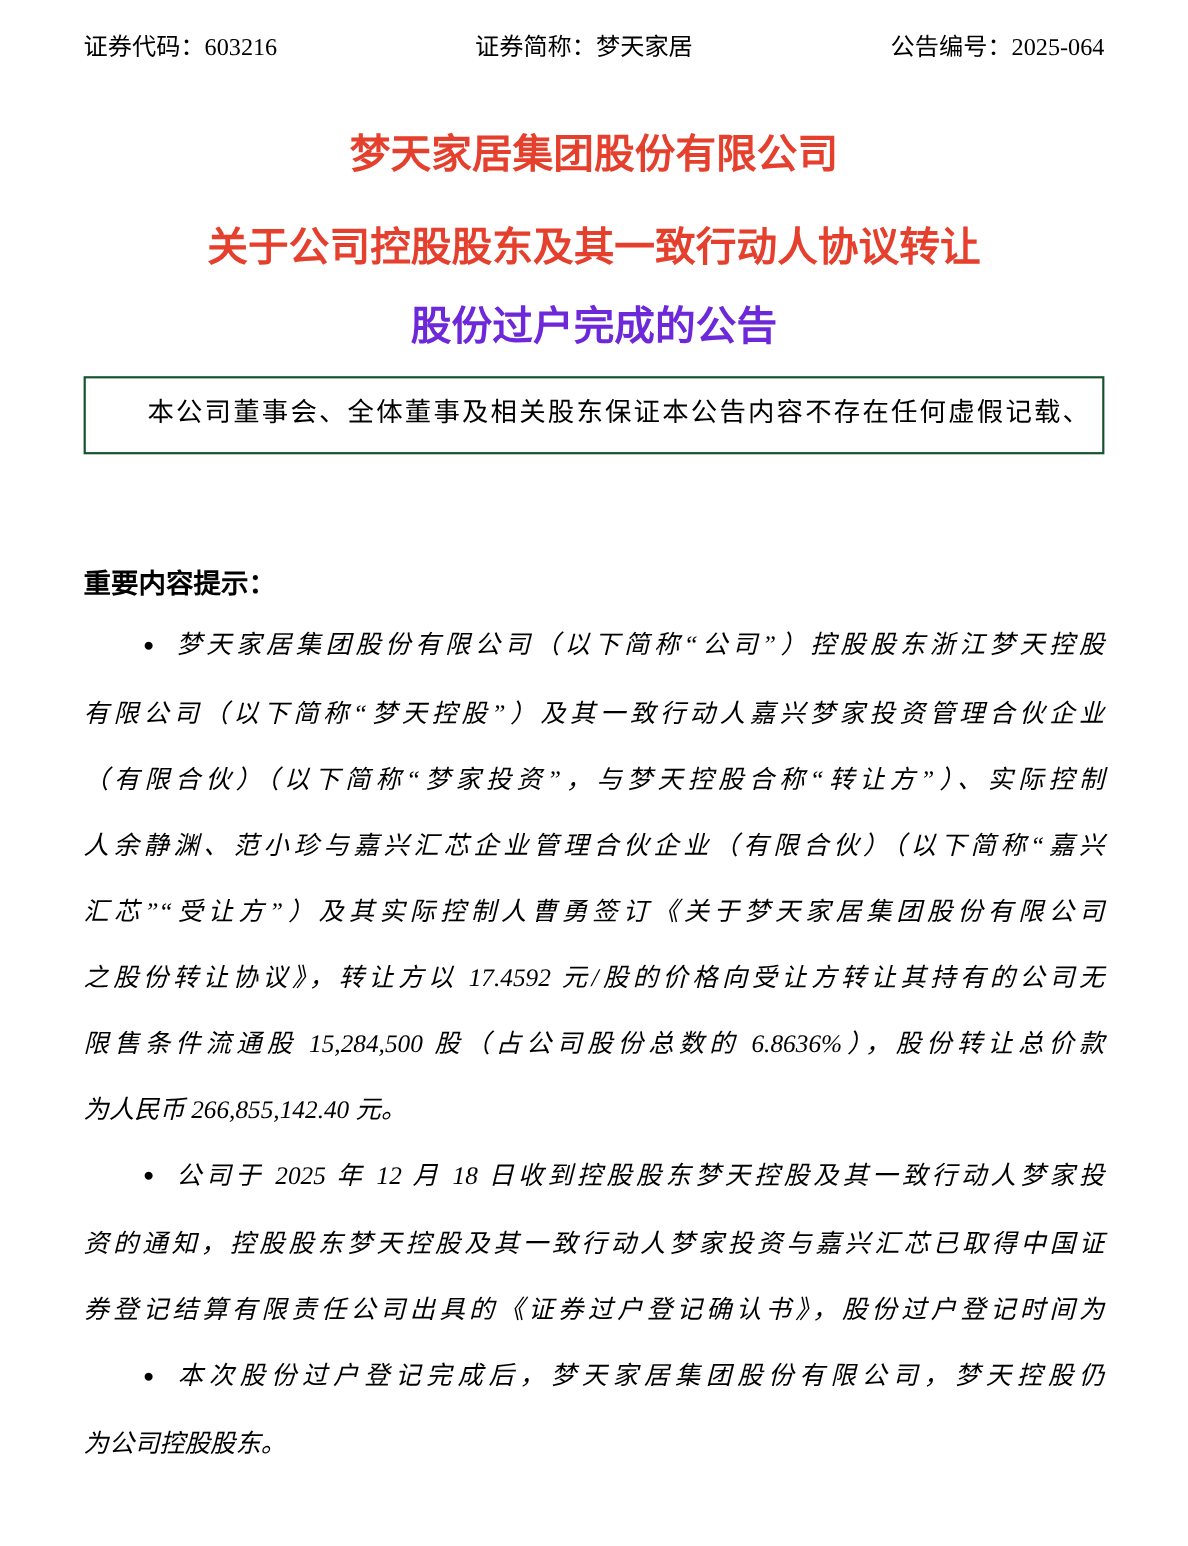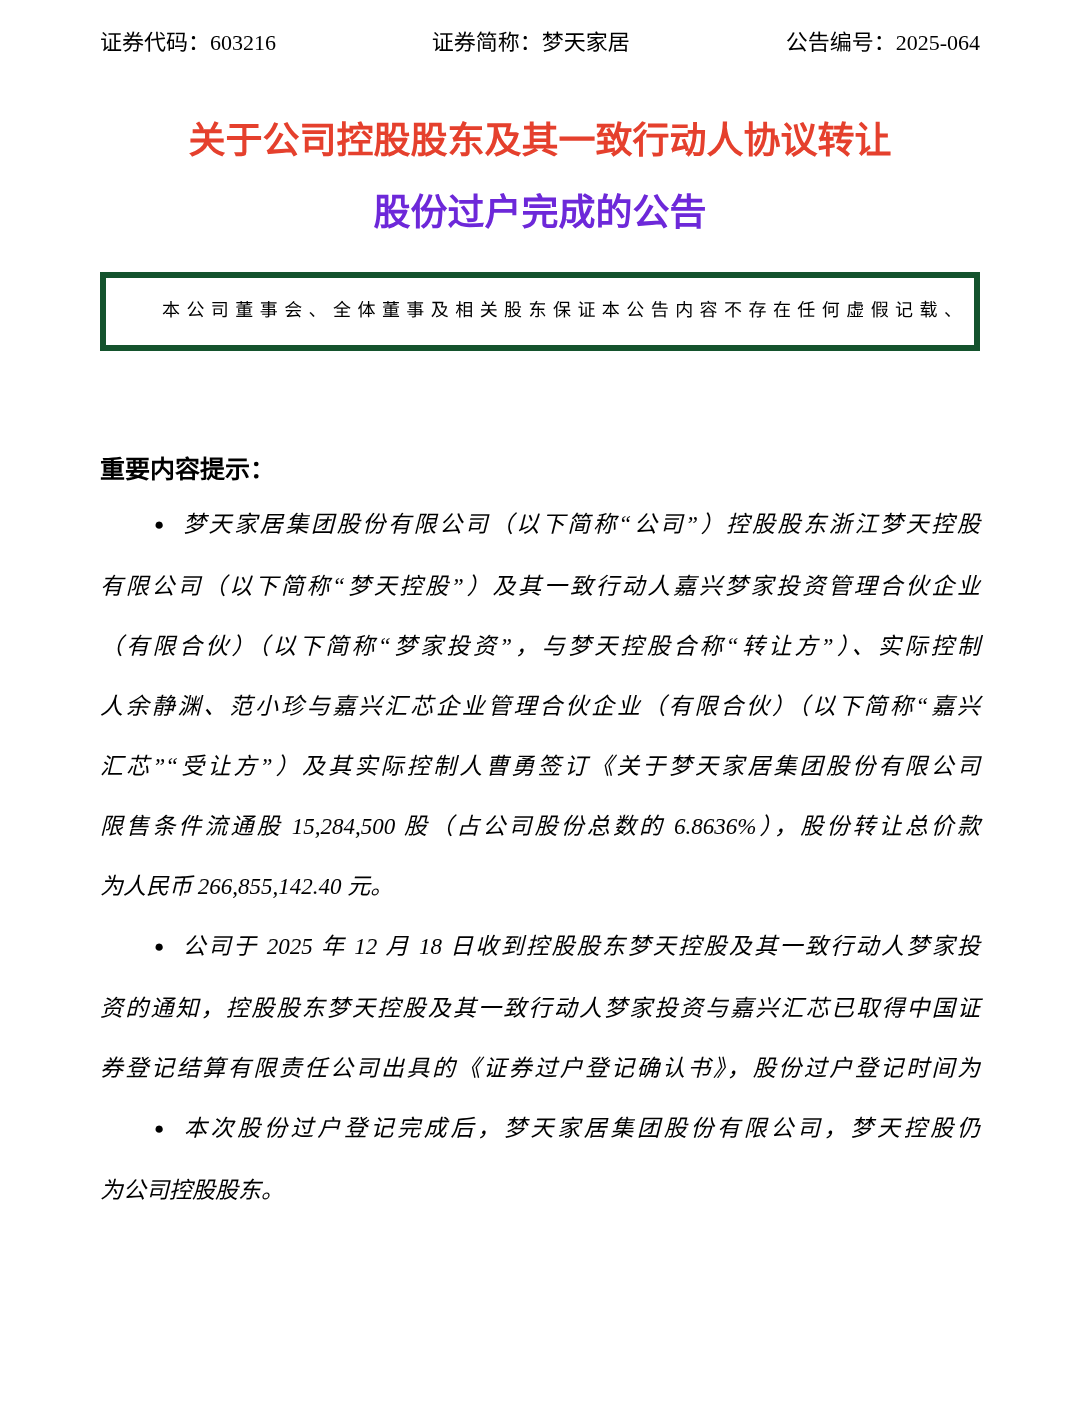--- a/index.html
+++ b/index.html
@@ -11,21 +11,21 @@
     width: 1080px;
     height: 1405px;
     overflow: hidden;
     font-family: "Liberation Serif", "DejaVu Serif", serif;
     color: #000000;
   }
   .page {
     box-sizing: border-box;
     width: 1080px;
     height: 1031px;
-    padding: 0 100px;
+    padding: 0 76px;
   }
   
   .doc-header {
     display: flex;
     justify-content: space-between;
     align-items: baseline;
     padding-top: 30px;
     font-size: 22px;
     line-height: 26px;
     white-space: nowrap;
@@ -39,24 +39,24 @@
   }
   .title-line {
     font-size: 37px;
     line-height: 42px;
   }
   .title-line.l2 { margin-top: 42px; }
   .title-line.l3 { margin-top: 30px; }
   
   .disclaimer-box {
     box-sizing: border-box;
-    margin-top: 38px;
-    border: 6px solid #14532d;
+    margin-top: 24px;
+    border: 2px solid #14532d;
     padding: 9px 12px 11px 12px;
-    font-size: 18px;
+    font-size: 24px;
     line-height: 47px;
   }
   .bline {
     text-align: justify;
   }
   .bline.first {
     text-indent: 44px;
     text-align-last: justify;
   }
   .bline.last {
@@ -99,38 +99,40 @@
 
 <div class="page">
 
   <div class="doc-header">
     <span>证券代码：603216</span>
     <span>证券简称：梦天家居</span>
     <span>公告编号：2025-064</span>
   </div>
 
   <div class="title-block">
+    <div class="title-line l1" style="color: rgb(229, 64, 45);">梦天家居集团股份有限公司</div>
     <div class="title-line l2" style="color: rgb(229, 64, 45);">关于公司控股股东及其一致行动人协议转让</div>
     <div class="title-line l3" style="color: #6d28d9;">股份过户完成的公告</div>
   </div>
 
   <div class="disclaimer-box">
     <div class="bline first">本公司董事会、全体董事及相关股东保证本公告内容不存在任何虚假记载、</div>
   </div>
 
   <div class="section-heading">重要内容提示：</div>
 
   <div class="notice-body">
 
     <div class="para">
       <div class="pline first"><span class="bullet">●</span><span>梦天家居集团股份有限公司（以下简称“公司”）控股股东浙江梦天控股</span></div>
       <div class="pline">有限公司（以下简称“梦天控股”）及其一致行动人嘉兴梦家投资管理合伙企业</div>
       <div class="pline">（有限合伙）（以下简称“梦家投资”，与梦天控股合称“转让方”）、实际控制</div>
       <div class="pline">人余静渊、范小珍与嘉兴汇芯企业管理合伙企业（有限合伙）（以下简称“嘉兴</div>
       <div class="pline">汇芯”“受让方”）及其实际控制人曹勇签订《关于梦天家居集团股份有限公司</div>
+      <div class="pline">之股份转让协议》，转让方以 17.4592 元/股的价格向受让方转让其持有的公司无</div>
       <div class="pline">限售条件流通股 15,284,500 股（占公司股份总数的 6.8636%），股份转让总价款</div>
       <div class="pline last">为人民币 266,855,142.40 元。</div>
     </div>
 
     <div class="para">
       <div class="pline first"><span class="bullet">●</span><span>公司于 2025 年 12 月 18 日收到控股股东梦天控股及其一致行动人梦家投</span></div>
       <div class="pline">资的通知，控股股东梦天控股及其一致行动人梦家投资与嘉兴汇芯已取得中国证</div>
       <div class="pline">券登记结算有限责任公司出具的《证券过户登记确认书》，股份过户登记时间为</div>
     </div>
 

